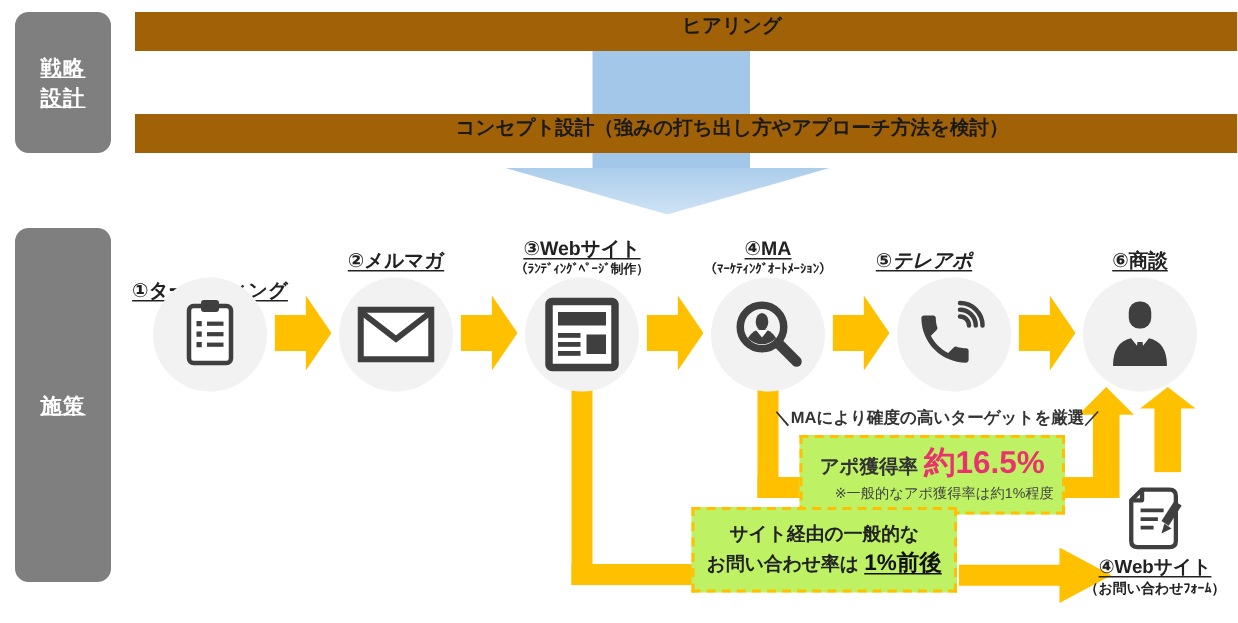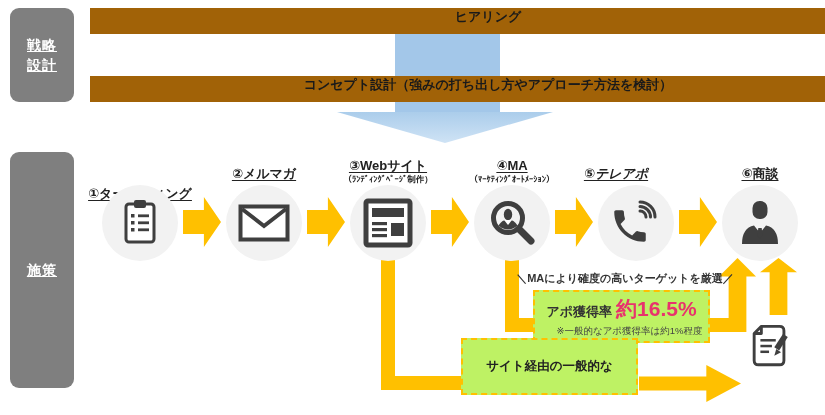--- a/index.html
+++ b/index.html
@@ -180,27 +180,34 @@
 
   <div class="dash-box apo-box">
     <div class="apo-line1">
       <span>アポ獲得率</span><span class="apo-rate">約16.5%</span>
     </div>
     <div class="apo-note">※一般的なアポ獲得率は約1%程度</div>
   </div>
 
   <div class="dash-box inq-box">
     <div class="inq-l1">サイト経由の一般的な</div>
+    <div class="inq-l2">
+      <span>お問い合わせ率は </span><span class="inq-val">1%前後</span>
+    </div>
   </div>
 
   <div class="right-arrow" style="left:639px;top:365px;width:102px;height:37px;"></div>
 
   <svg width="48" height="48" viewBox="0 0 50 50" style="position:absolute;left:746px;top:323px;">
     <path d="M16 3.5 H35 Q39.5 3.5 39.5 8 V39 Q39.5 43.5 35 43.5 H13 Q8.5 43.5 8.5 39 V11 Z" fill="#fff" stroke="#3F3F3F" stroke-width="3" stroke-linejoin="round"></path>
     <path d="M16 3.5 V11 H8.5" fill="none" stroke="#3F3F3F" stroke-width="3" stroke-linejoin="round"></path>
     <line x1="15" y1="18" x2="31" y2="18" stroke="#3F3F3F" stroke-width="2.6"></line>
     <line x1="15" y1="24" x2="27" y2="24" stroke="#3F3F3F" stroke-width="2.6"></line>
     <line x1="15" y1="30" x2="24" y2="30" stroke="#3F3F3F" stroke-width="2.6"></line>
     <line x1="41" y1="13" x2="32" y2="27" stroke="#3F3F3F" stroke-width="6"></line>
     <path d="M29.5 34 L31.5 27 L36.5 30.5 Z" fill="#3F3F3F"></path>
   </svg>
+  <div class="webform-label">
+    <span class="main">④Webサイト</span>
+    <span class="sub">（お問い合わせﾌｫｰﾑ）</span>
+  </div>
 
 </div>
 
 </body></html>

